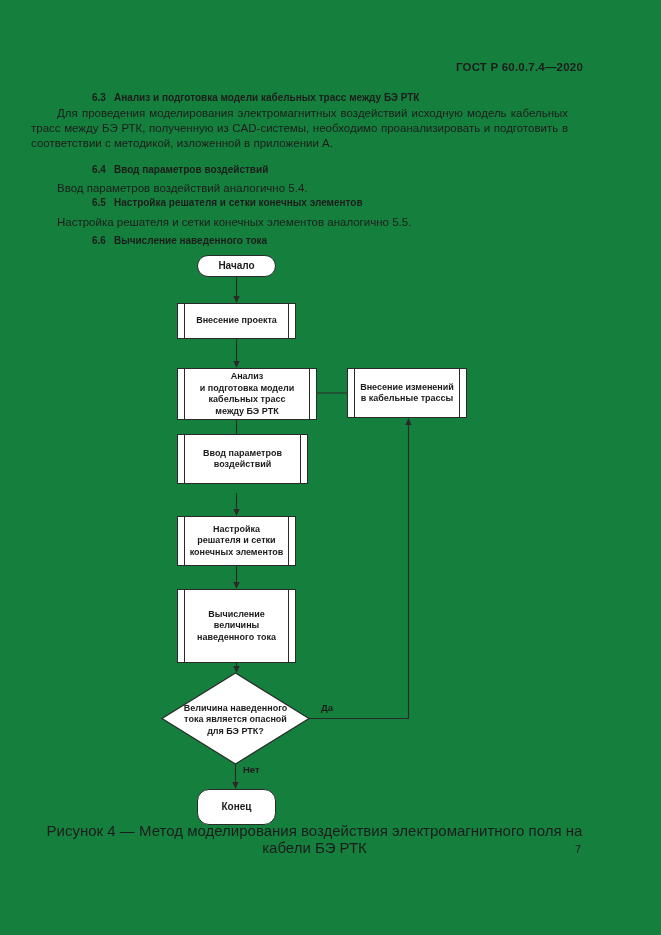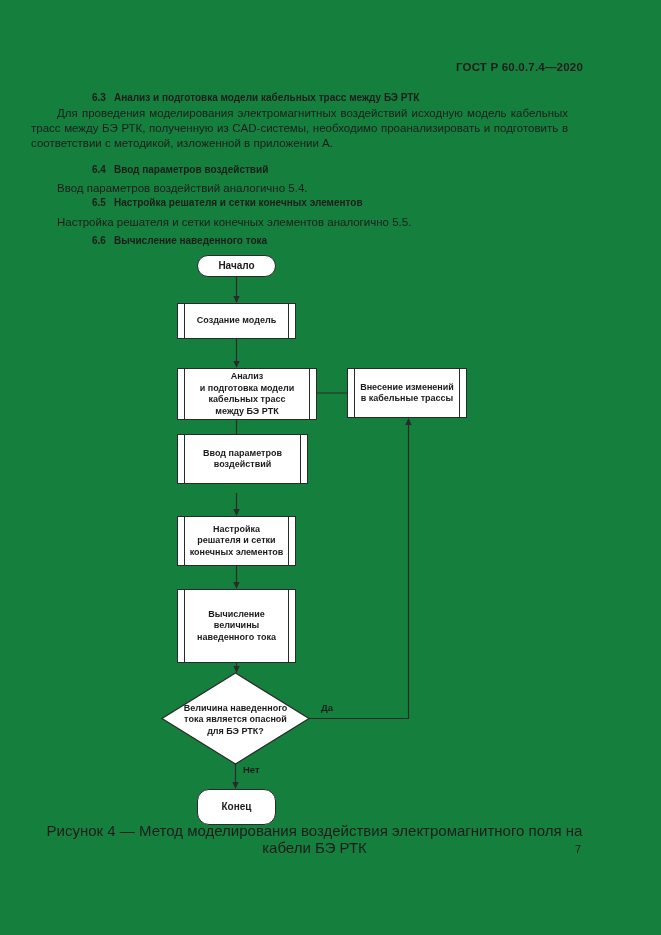--- a/index.html
+++ b/index.html
@@ -120,21 +120,21 @@
       <polygon points="233.3,582 239.7,582 236.5,589"></polygon>
       <polygon points="233.3,666 239.7,666 236.5,673"></polygon>
       <polygon points="232.3,782 238.7,782 235.5,789"></polygon>
       <polygon points="303,389.8 303,396.2 296,393"></polygon>
       <polygon points="405.3,425 411.7,425 408.5,418"></polygon>
     </g>
   </svg>
 
   <div class="node stadium" style="left:197px;top:255px;width:79px;height:22px">Начало</div>
 
-  <div class="node proc" style="left:177px;top:303px;width:119px;height:36px">Создание модель</div>
+  <div class="node proc" style="left:177px;top:303px;width:119px;height:36px">Внесение проекта</div>
 
   <div class="node proc" style="left:177px;top:368px;width:140px;height:52px">Анализ
 и подготовка модели
 кабельных трасс
 между БЭ РТК</div>
 
   <div class="node proc" style="left:347px;top:368px;width:120px;height:50px">Внесение изменений
 в кабельные трассы</div>
 
   <div class="node proc" style="left:177px;top:434px;width:131px;height:50px">Ввод параметров

